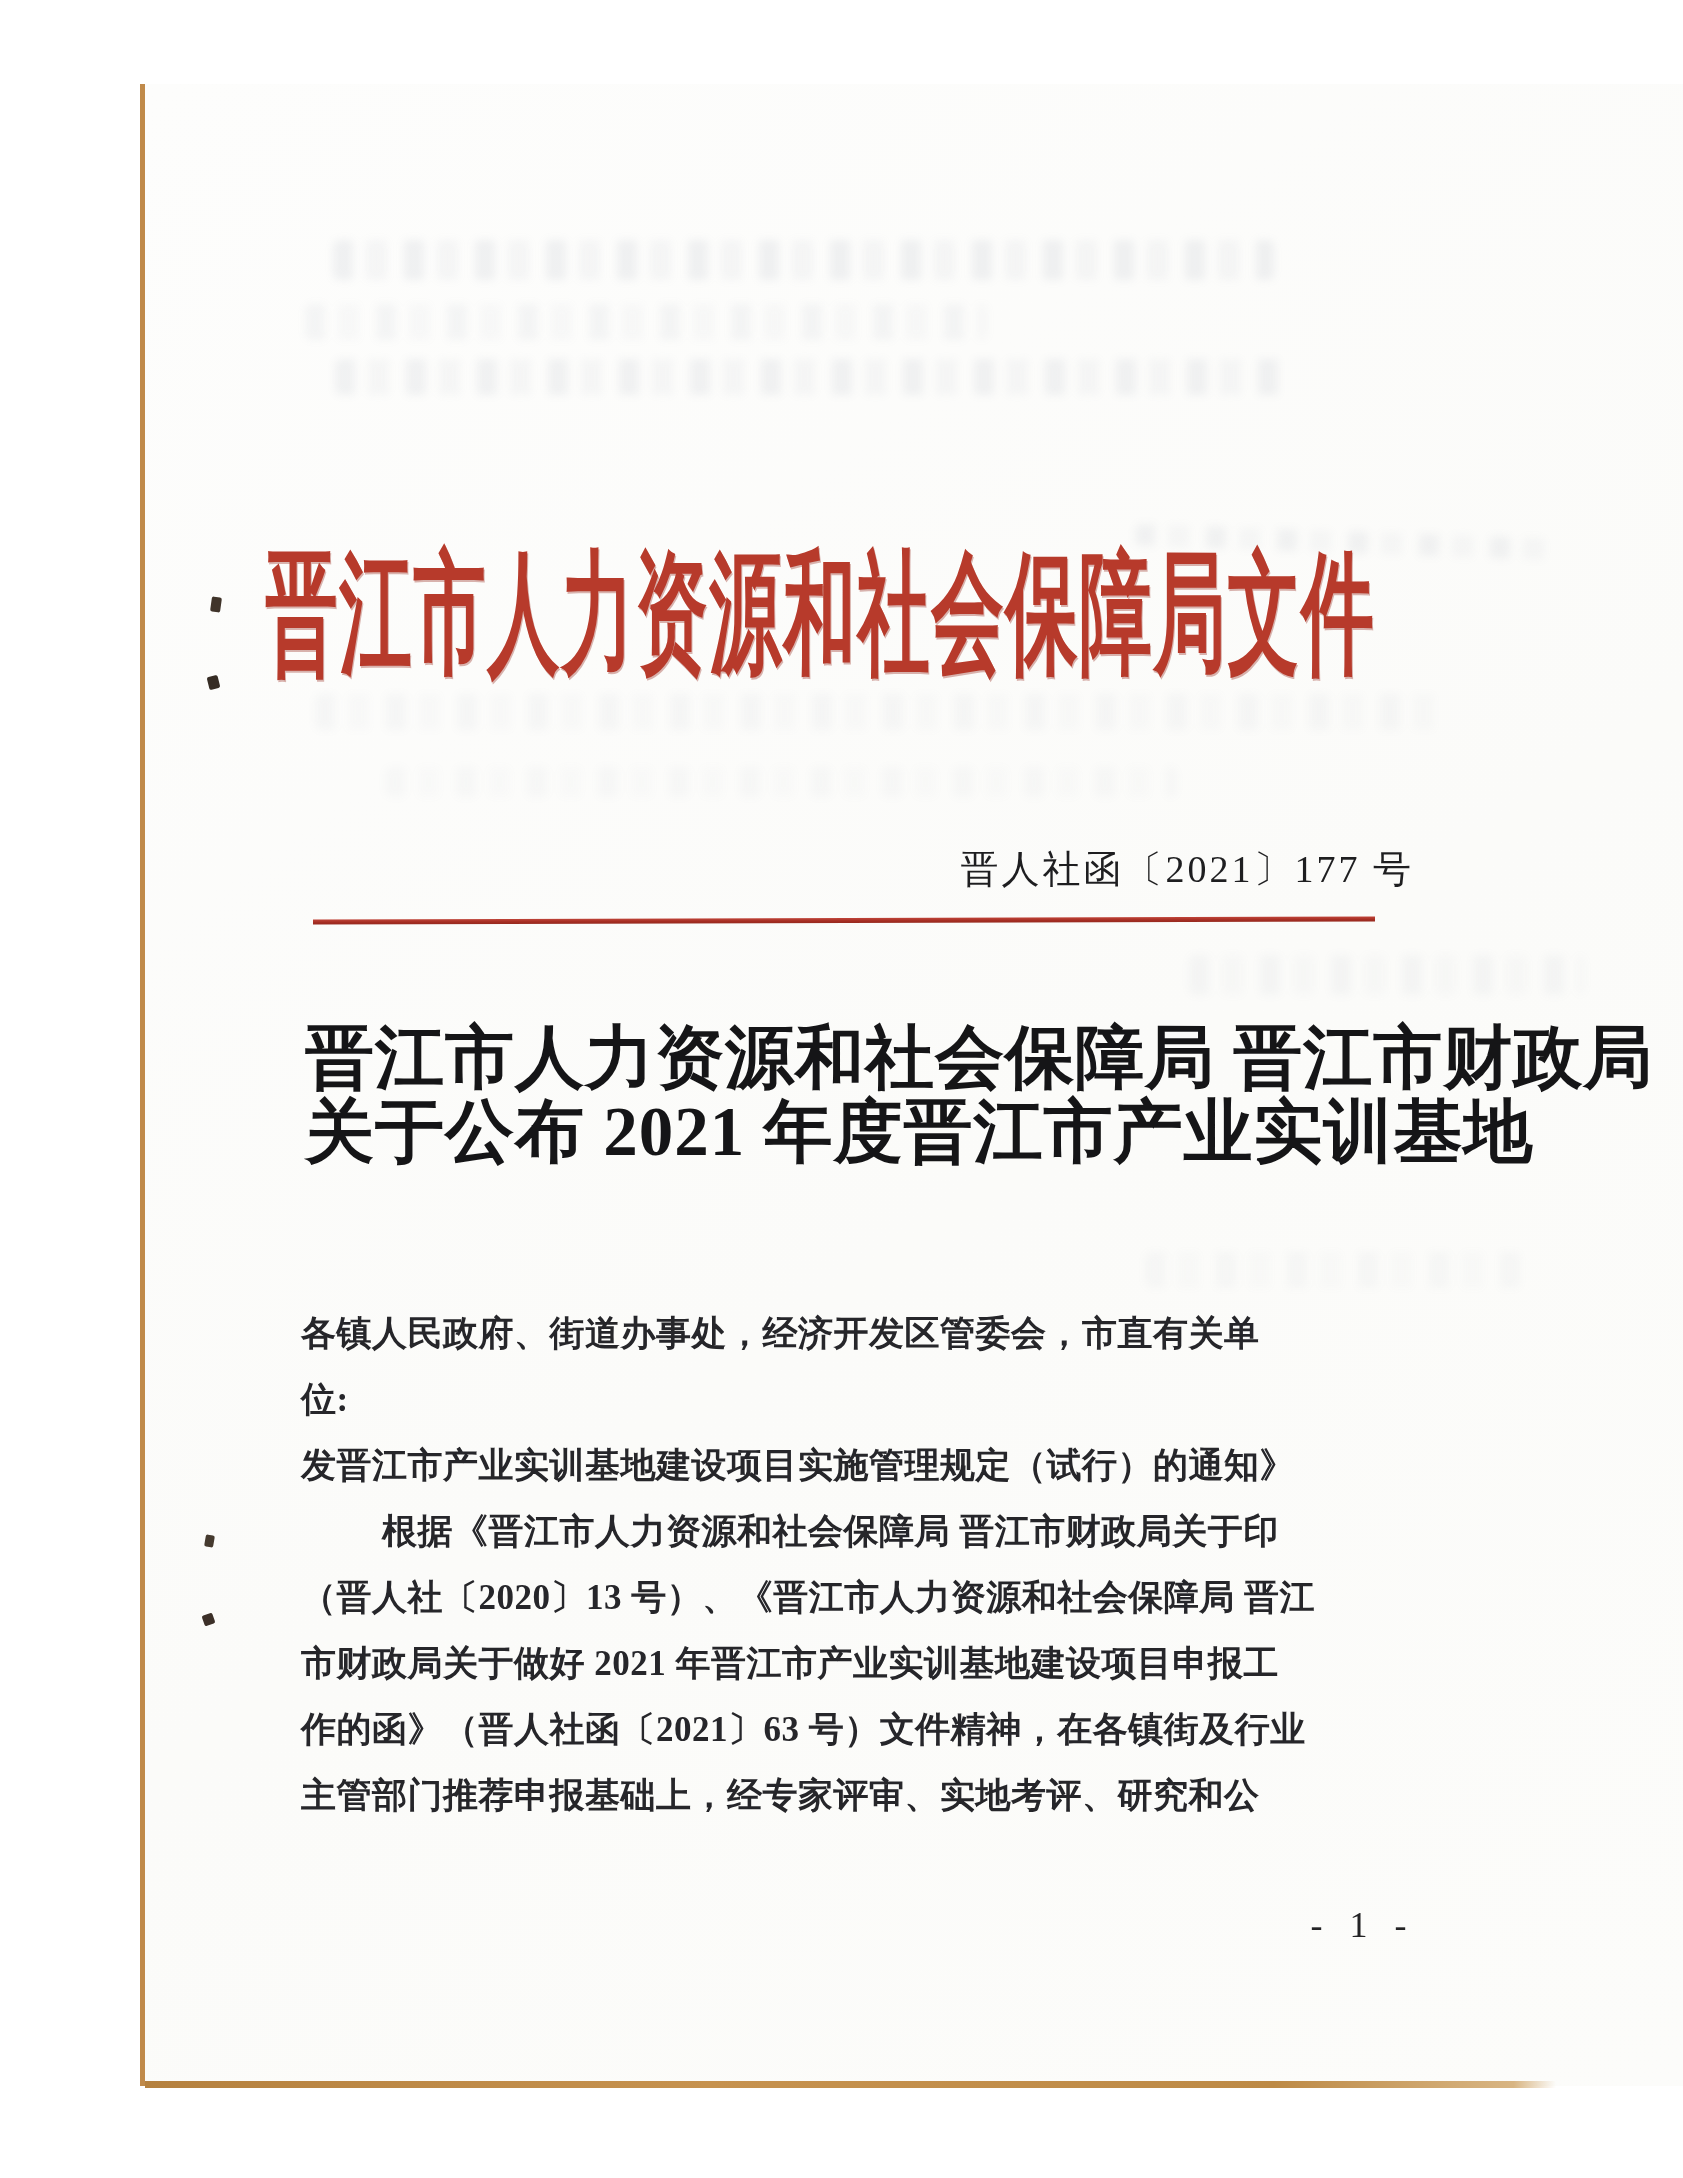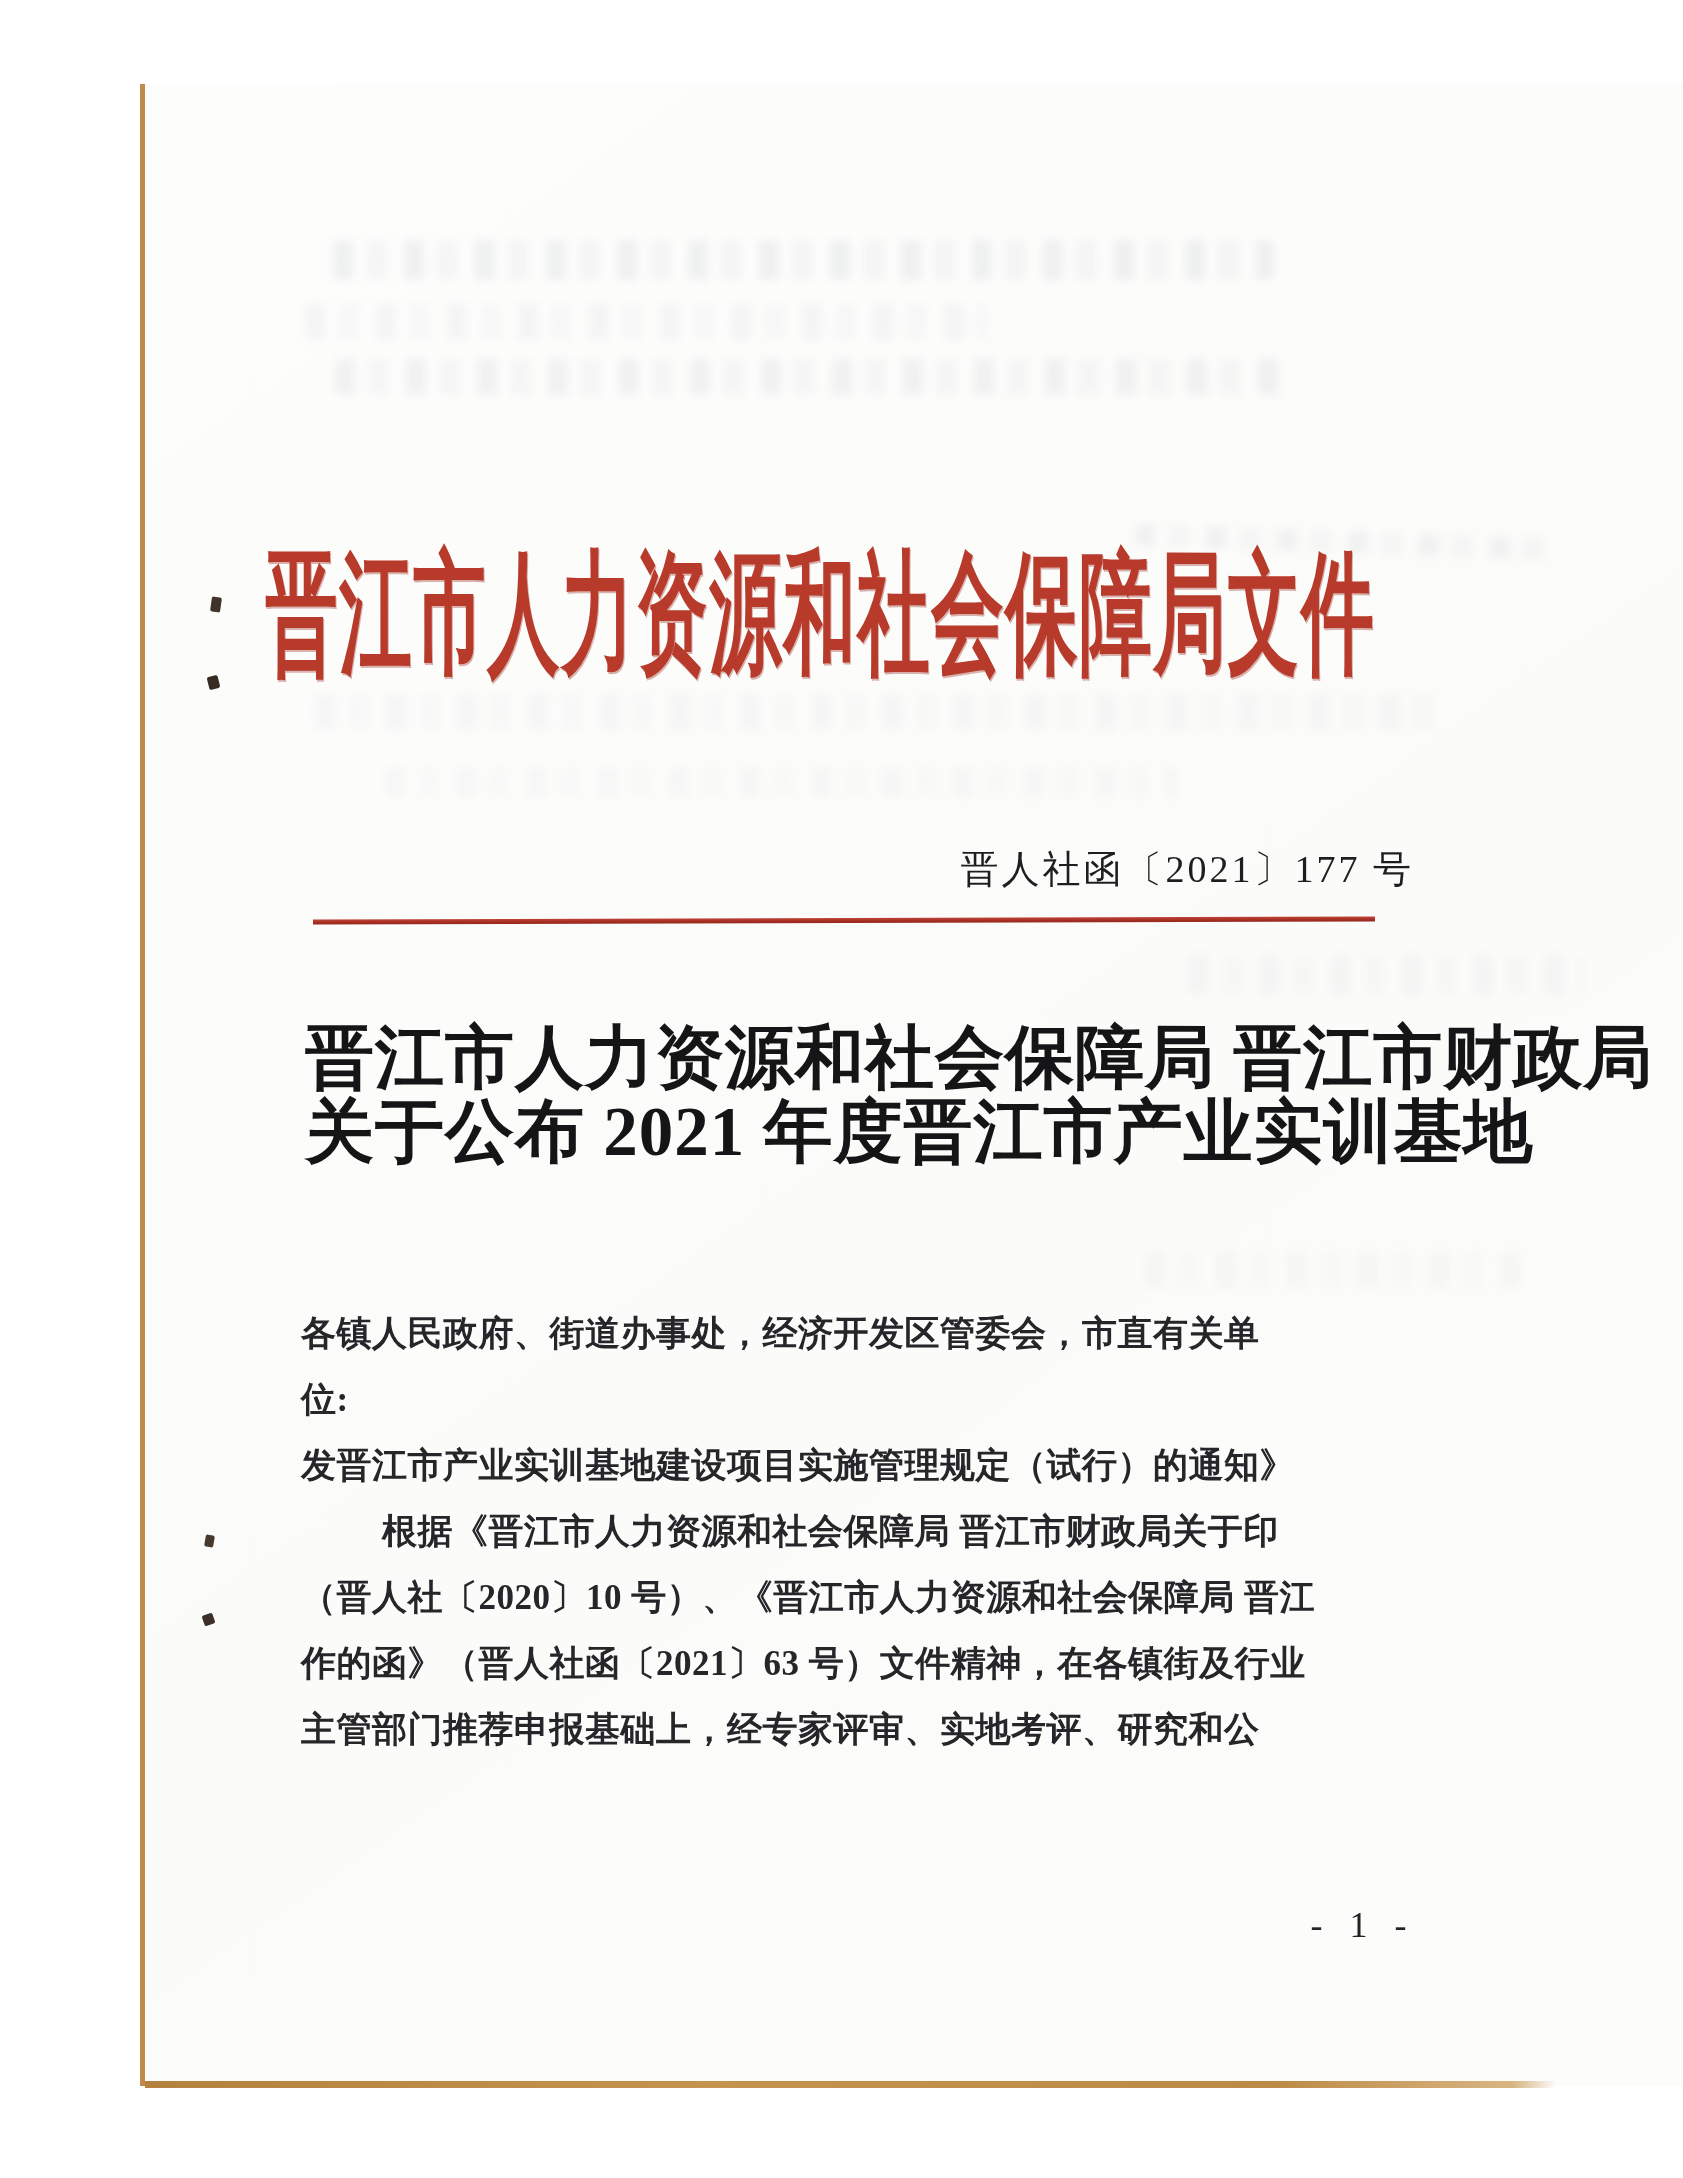--- a/index.html
+++ b/index.html
@@ -170,21 +170,22 @@
     <div class="doc-title">
       <div class="t-line">晋江市人力资源和社会保障局 晋江市财政局</div>
       <div class="t-line">关于公布 2021 年度晋江市产业实训基地</div>
     </div>
 
     <div class="body-block">
       <div class="line">各镇人民政府、街道办事处，经济开发区管委会，市直有关单</div>
       <div class="line">位:</div>
       <div class="line">发晋江市产业实训基地建设项目实施管理规定（试行）的通知》</div>
       <div class="line indent">根据《晋江市人力资源和社会保障局 晋江市财政局关于印</div>
-      <div class="line">（晋人社〔2020〕10 号）、《晋江市人力资源和社会保障局 晋江</div>
+      <div class="line">（晋人社〔2020〕13 号）、《晋江市人力资源和社会保障局 晋江</div>
+      <div class="line">市财政局关于做好 2021 年晋江市产业实训基地建设项目申报工</div>
       <div class="line">作的函》（晋人社函〔2021〕63 号）文件精神，在各镇街及行业</div>
       <div class="line">主管部门推荐申报基础上，经专家评审、实地考评、研究和公</div>
     </div>
 
     <div class="page-number">- 1 -</div>
 
     <div class="page-bottom-edge"></div>
   </div>
 </div>
 

